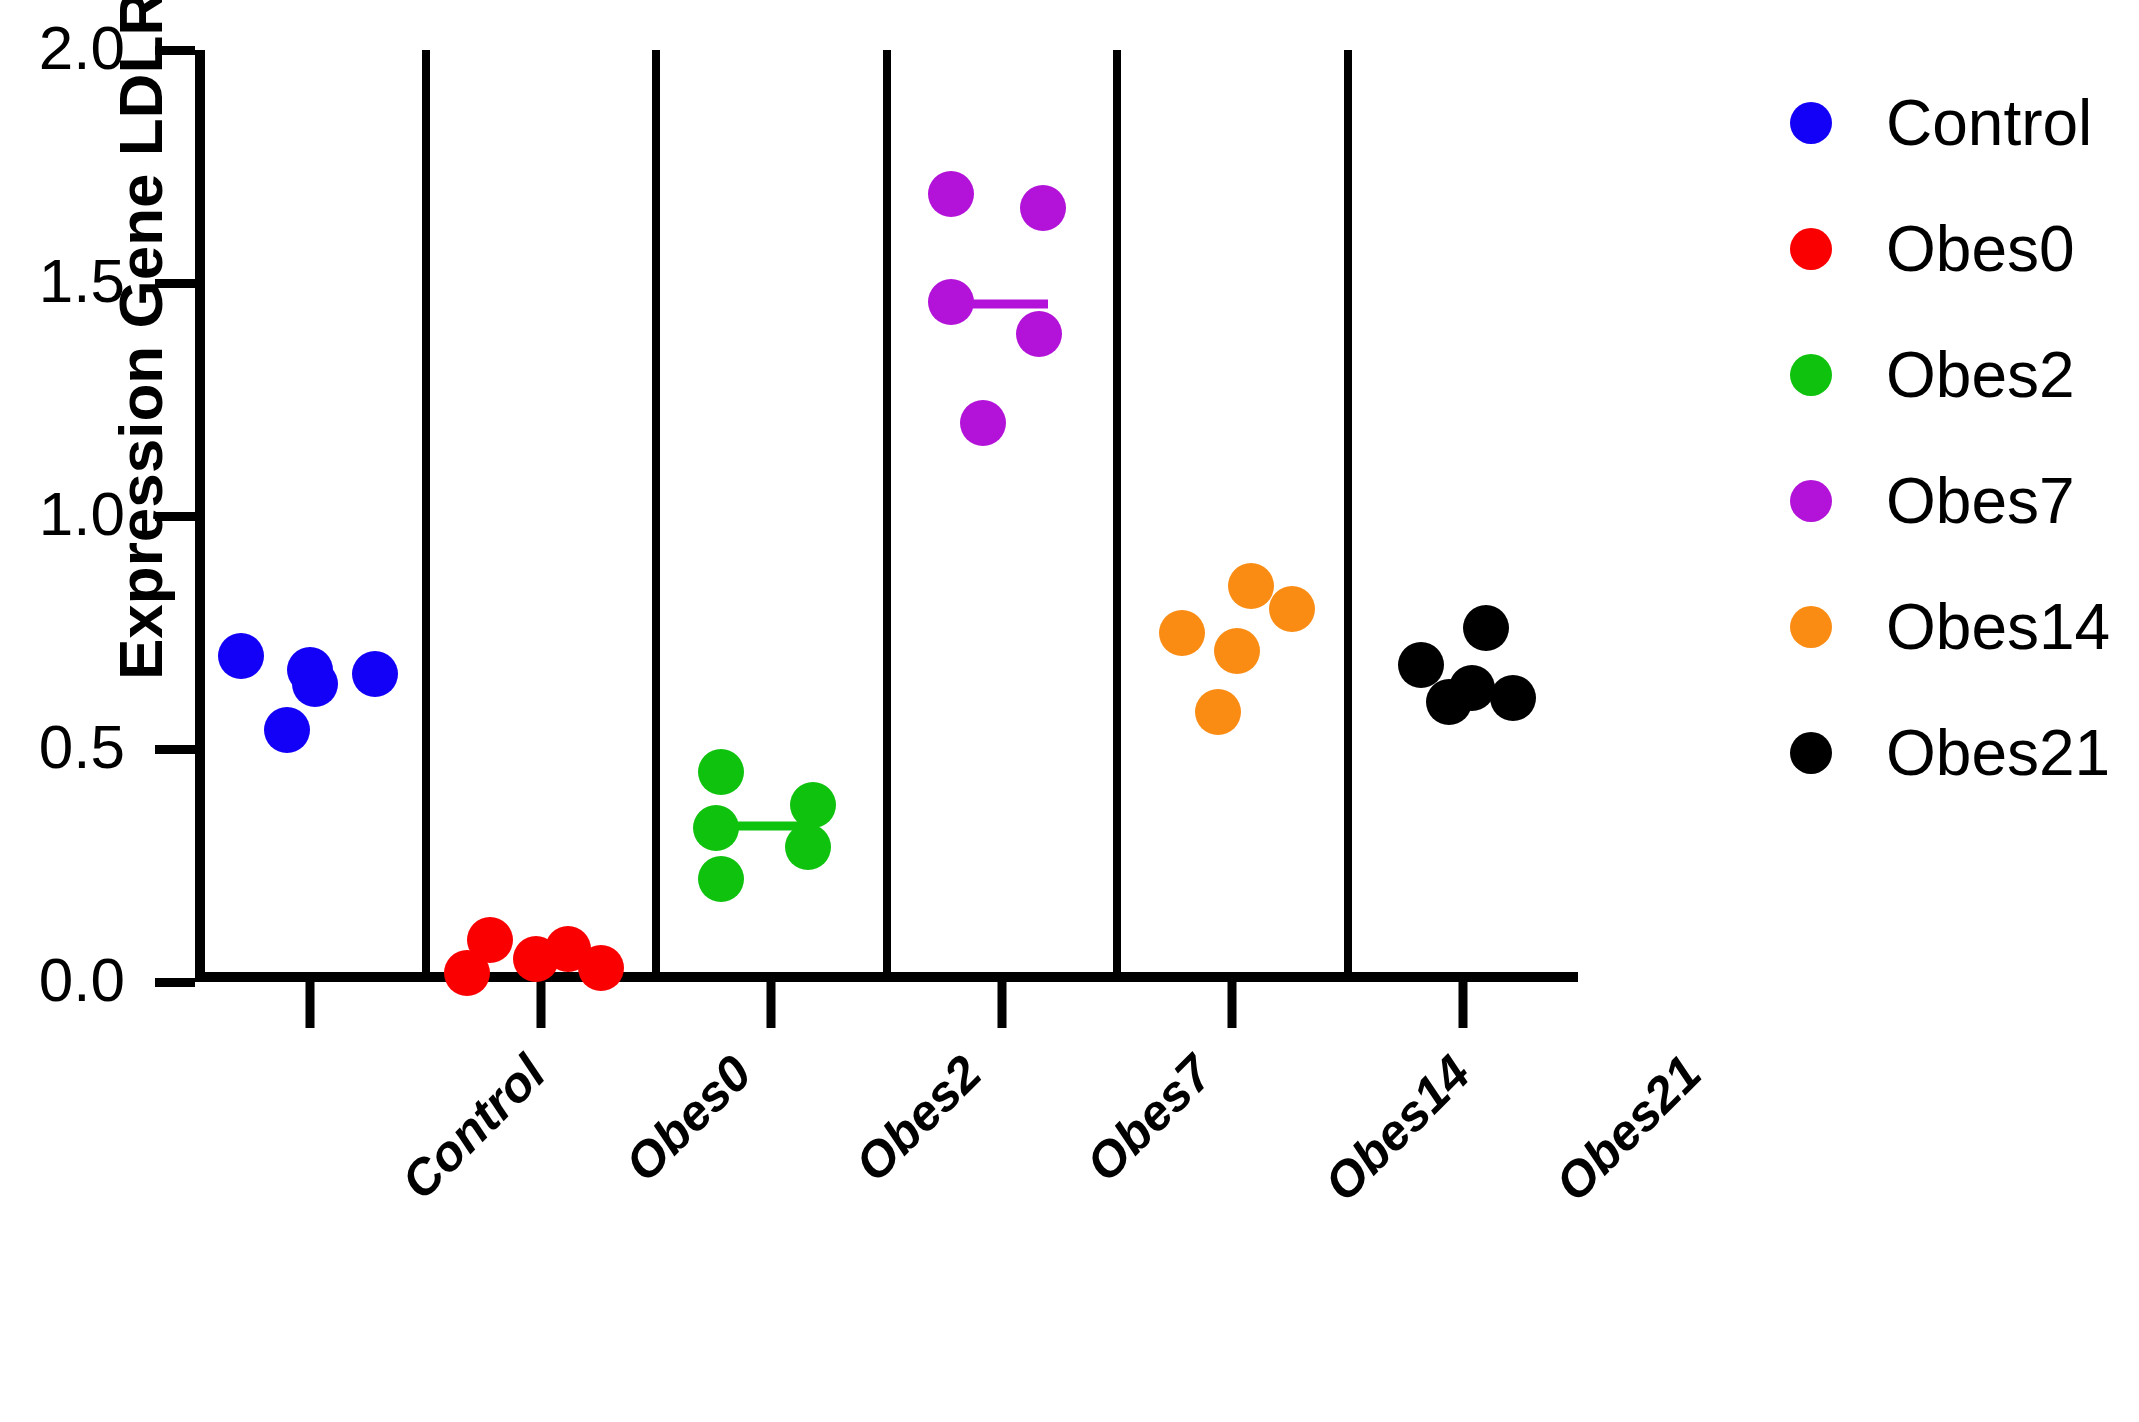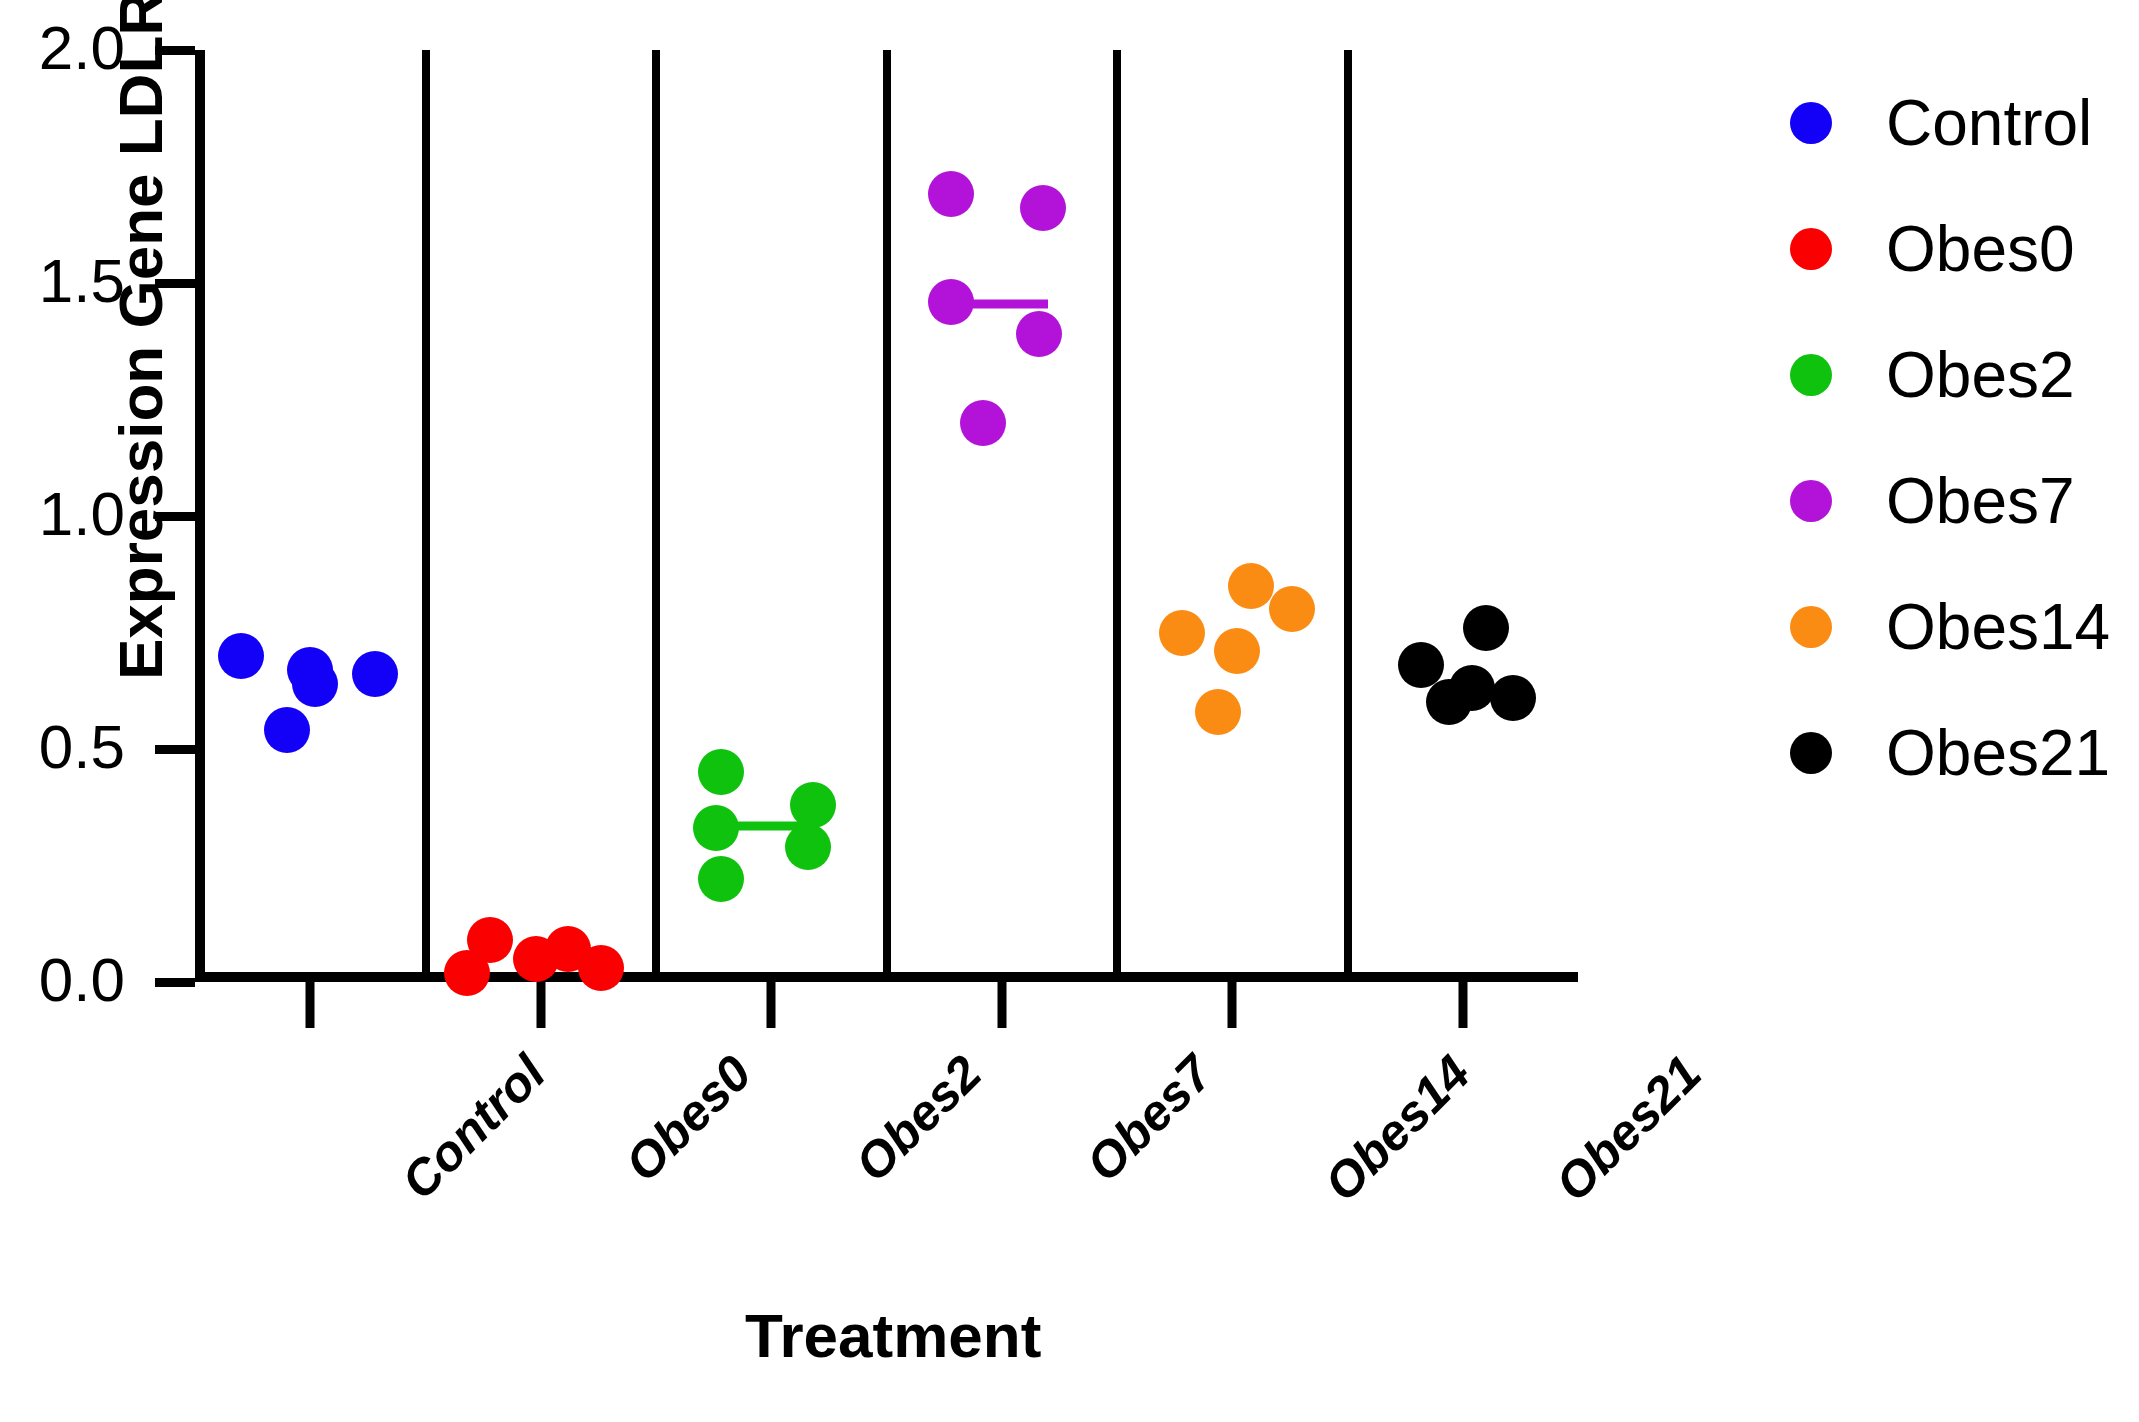--- a/index.html
+++ b/index.html
@@ -188,21 +188,20 @@
     </div>
   <div id="xlabels">
       <div class="xlab" style="left: 338.25px; top: 1044px;">Control</div>
       <div class="xlab" style="left: 568.75px; top: 1044px;">Obes0</div>
       <div class="xlab" style="left: 799.25px; top: 1044px;">Obes2</div>
       <div class="xlab" style="left: 1029.75px; top: 1044px;">Obes7</div>
       <div class="xlab" style="left: 1260.25px; top: 1044px;">Obes14</div>
       <div class="xlab" style="left: 1490.75px; top: 1044px;">Obes21</div>
     </div>
 
-  <div class="xtitle" style="left:745px;top:1300px;">Treatment</div>
 
   <div class="legend" id="legend">
       <div class="legend-row">
         <span class="legend-dot" style="background: rgb(19, 0, 247);"></span>
         <span class="legend-text">Control</span>
       </div>
       <div class="legend-row">
         <span class="legend-dot" style="background: rgb(251, 0, 0);"></span>
         <span class="legend-text">Obes0</span>
       </div>

